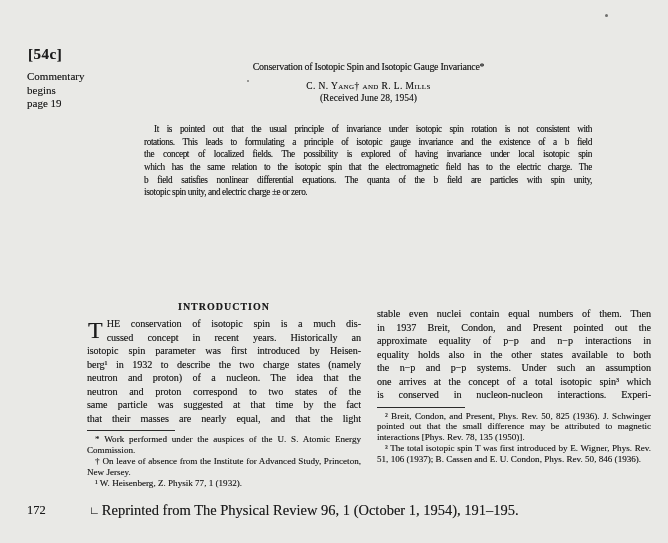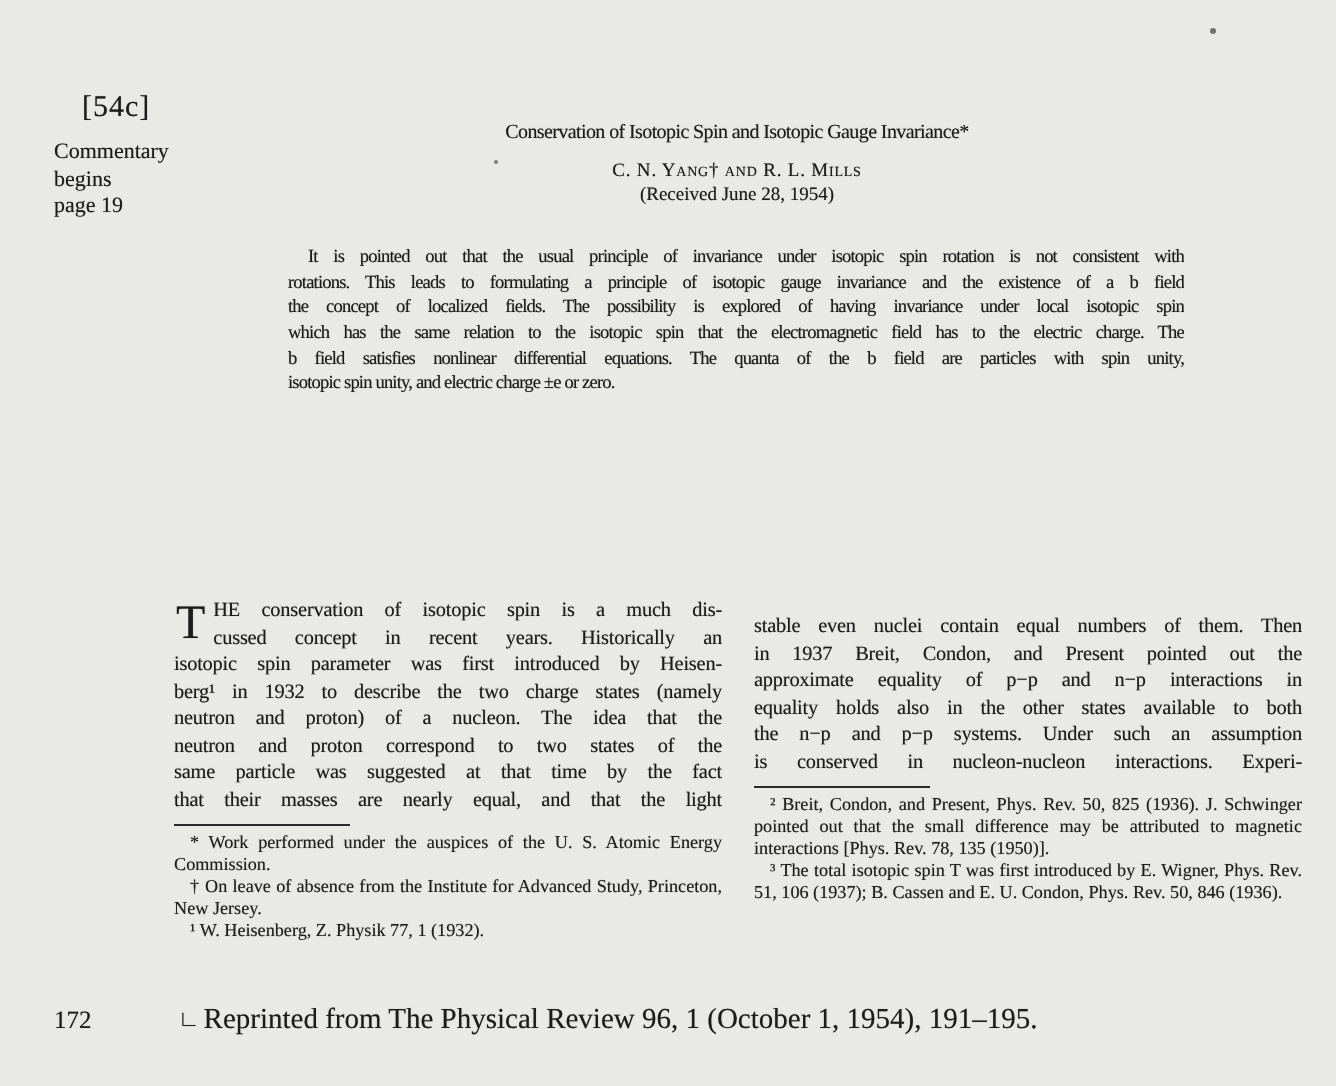--- a/index.html
+++ b/index.html
@@ -3,21 +3,21 @@
 <meta charset="utf-8">
 <style>
   html,body { margin:0; padding:0; background:#e9e9e6; }
   .page {
     position:relative; width:668px; height:543px; overflow:hidden;
     background:#e9e9e6; color:#1c1c1c;
     font-family:"Liberation Serif","DejaVu Serif",serif;
     text-shadow:0 0 0.45px rgba(40,40,40,0.55);
   }
   
-  .paper-id { position:absolute; left:41px; top:46px; font-size:15px; font-weight:normal; letter-spacing:0.5px; }
+  .paper-id { position:absolute; left:28px; top:46px; font-size:15px; font-weight:bold; letter-spacing:0.5px; }
   .commentary { position:absolute; left:27px; top:70px; font-size:11px; line-height:13.5px; }
   .page-number { position:absolute; left:27px; top:503px; font-size:12.5px; }
   
   .header { position:absolute; left:87px; top:45px; width:563px; text-align:center; }
   .title { font-size:10px; font-weight:normal; letter-spacing:-0.3px; margin:16px 0 9px 0; }
   .authors { font-size:9.5px; font-variant:small-caps; letter-spacing:0.4px; margin-bottom:2px; }
   .affiliation { font-size:9.5px; font-style:italic; margin-bottom:3px; }
   .received { font-size:9.5px; }
   
   .abstract { position:absolute; left:144px; top:124px; width:448px; font-size:9.3px; letter-spacing:-0.045em; }
@@ -67,20 +67,21 @@
       <div class="tline">It is pointed out that the usual principle of invariance under isotopic spin rotation is not consistent with</div>
       <div class="tline">rotations. This leads to formulating a principle of isotopic gauge invariance and the existence of a b field</div>
       <div class="tline">the concept of localized fields. The possibility is explored of having invariance under local isotopic spin</div>
       <div class="tline">which has the same relation to the isotopic spin that the electromagnetic field has to the electric charge. The</div>
       <div class="tline">b field satisfies nonlinear differential equations. The quanta of the b field are particles with spin unity,</div>
       <div class="tline">isotopic spin unity, and electric charge ±e or zero.</div>
     </div>
 
   <div class="columns">
     <div class="col col-left">
+      <h2 class="sec-heading">INTRODUCTION</h2>
       <div>
         <span class="dropcap">T</span>
         <div class="bodylines">
             <div class="tline">HE conservation of isotopic spin is a much dis-</div>
             <div class="tline">cussed concept in recent years. Historically an</div>
             <div class="tline">isotopic spin parameter was first introduced by Heisen-</div>
             <div class="tline">berg¹ in 1932 to describe the two charge states (namely</div>
             <div class="tline">neutron and proton) of a nucleon. The idea that the</div>
             <div class="tline">neutron and proton correspond to two states of the</div>
             <div class="tline">same particle was suggested at that time by the fact</div>
@@ -94,20 +95,21 @@
           <div class="tline">¹ W. Heisenberg, Z. Physik 77, 1 (1932).</div>
         </div>
     </div>
     <div class="col col-right">
       <div class="bodylines">
           <div class="tline">stable even nuclei contain equal numbers of them. Then</div>
           <div class="tline">in 1937 Breit, Condon, and Present pointed out the</div>
           <div class="tline">approximate equality of p−p and n−p interactions in</div>
           <div class="tline">equality holds also in the other states available to both</div>
           <div class="tline">the n−p and p−p systems. Under such an assumption</div>
+          <div class="tline">one arrives at the concept of a total isotopic spin³ which</div>
           <div class="tline">is conserved in nucleon-nucleon interactions. Experi-</div>
         </div>
       <div class="fnrule"></div>
       <div class="fnotes">
           <div class="tline">² Breit, Condon, and Present, Phys. Rev. 50, 825 (1936). J. Schwinger pointed out that the small difference may be attributed to magnetic interactions [Phys. Rev. 78, 135 (1950)].</div>
           <div class="tline">³ The total isotopic spin T was first introduced by E. Wigner, Phys. Rev. 51, 106 (1937); B. Cassen and E. U. Condon, Phys. Rev. 50, 846 (1936).</div>
         </div>
     </div>
   </div>
 

